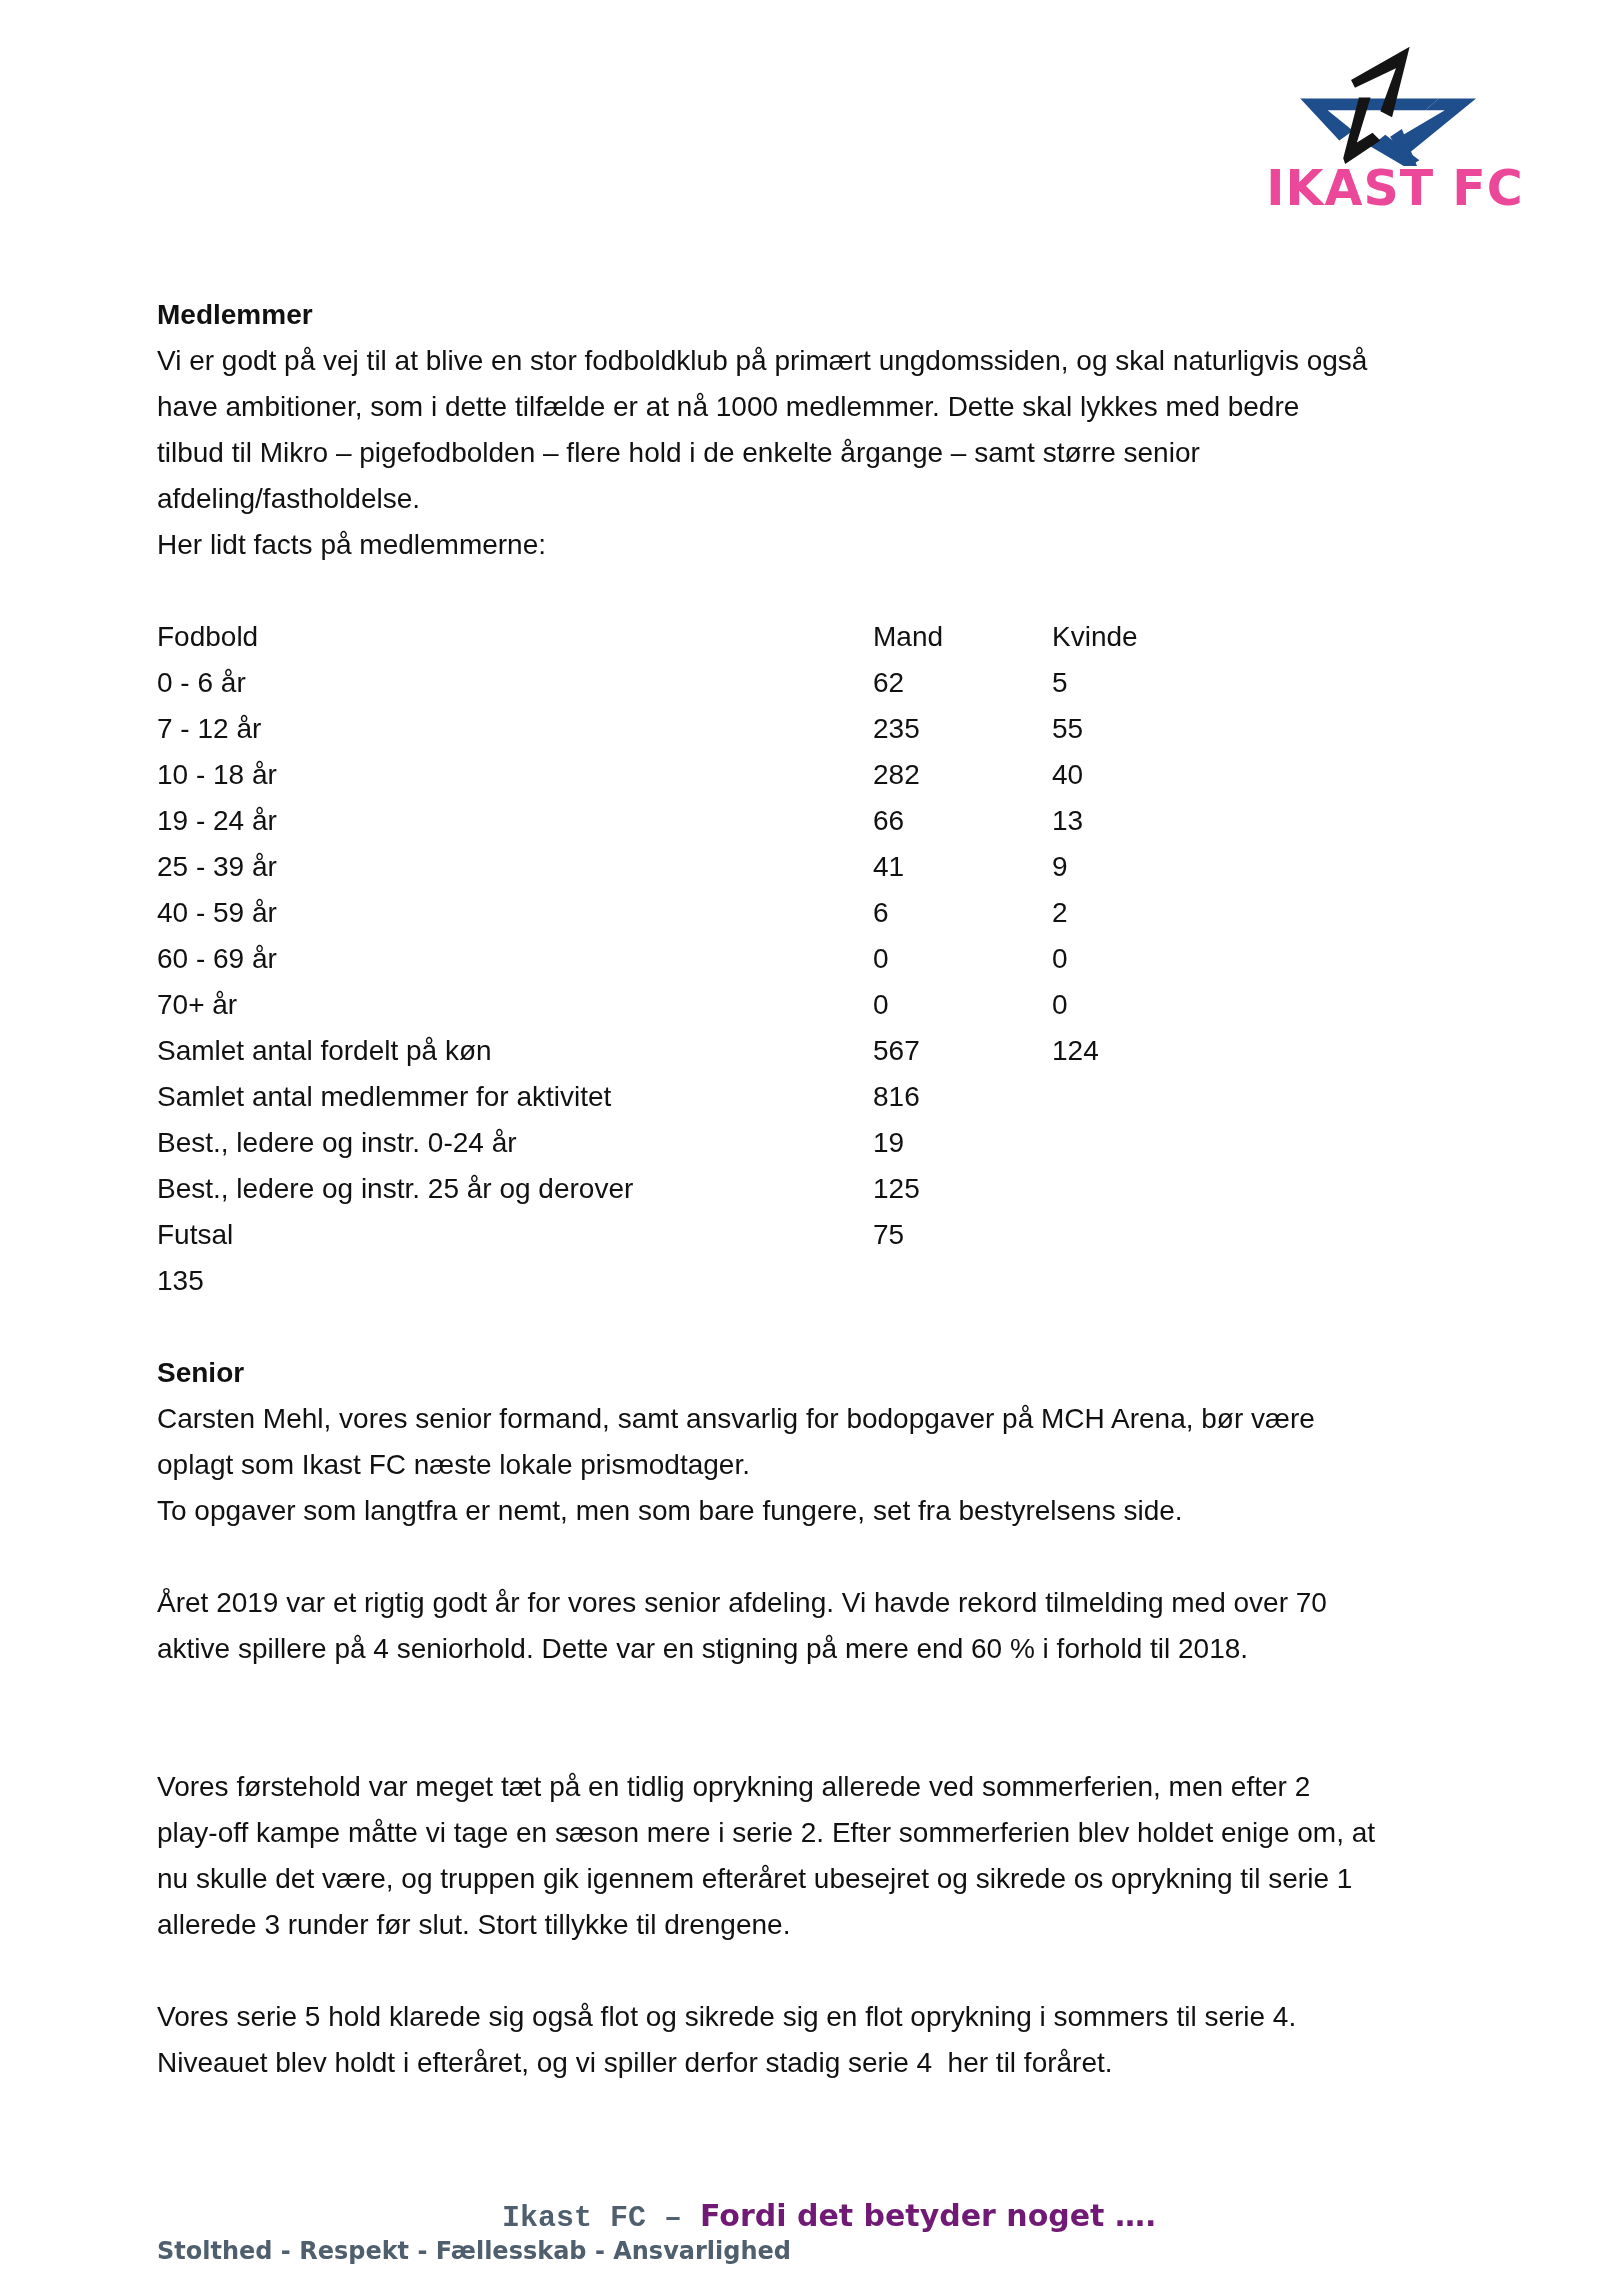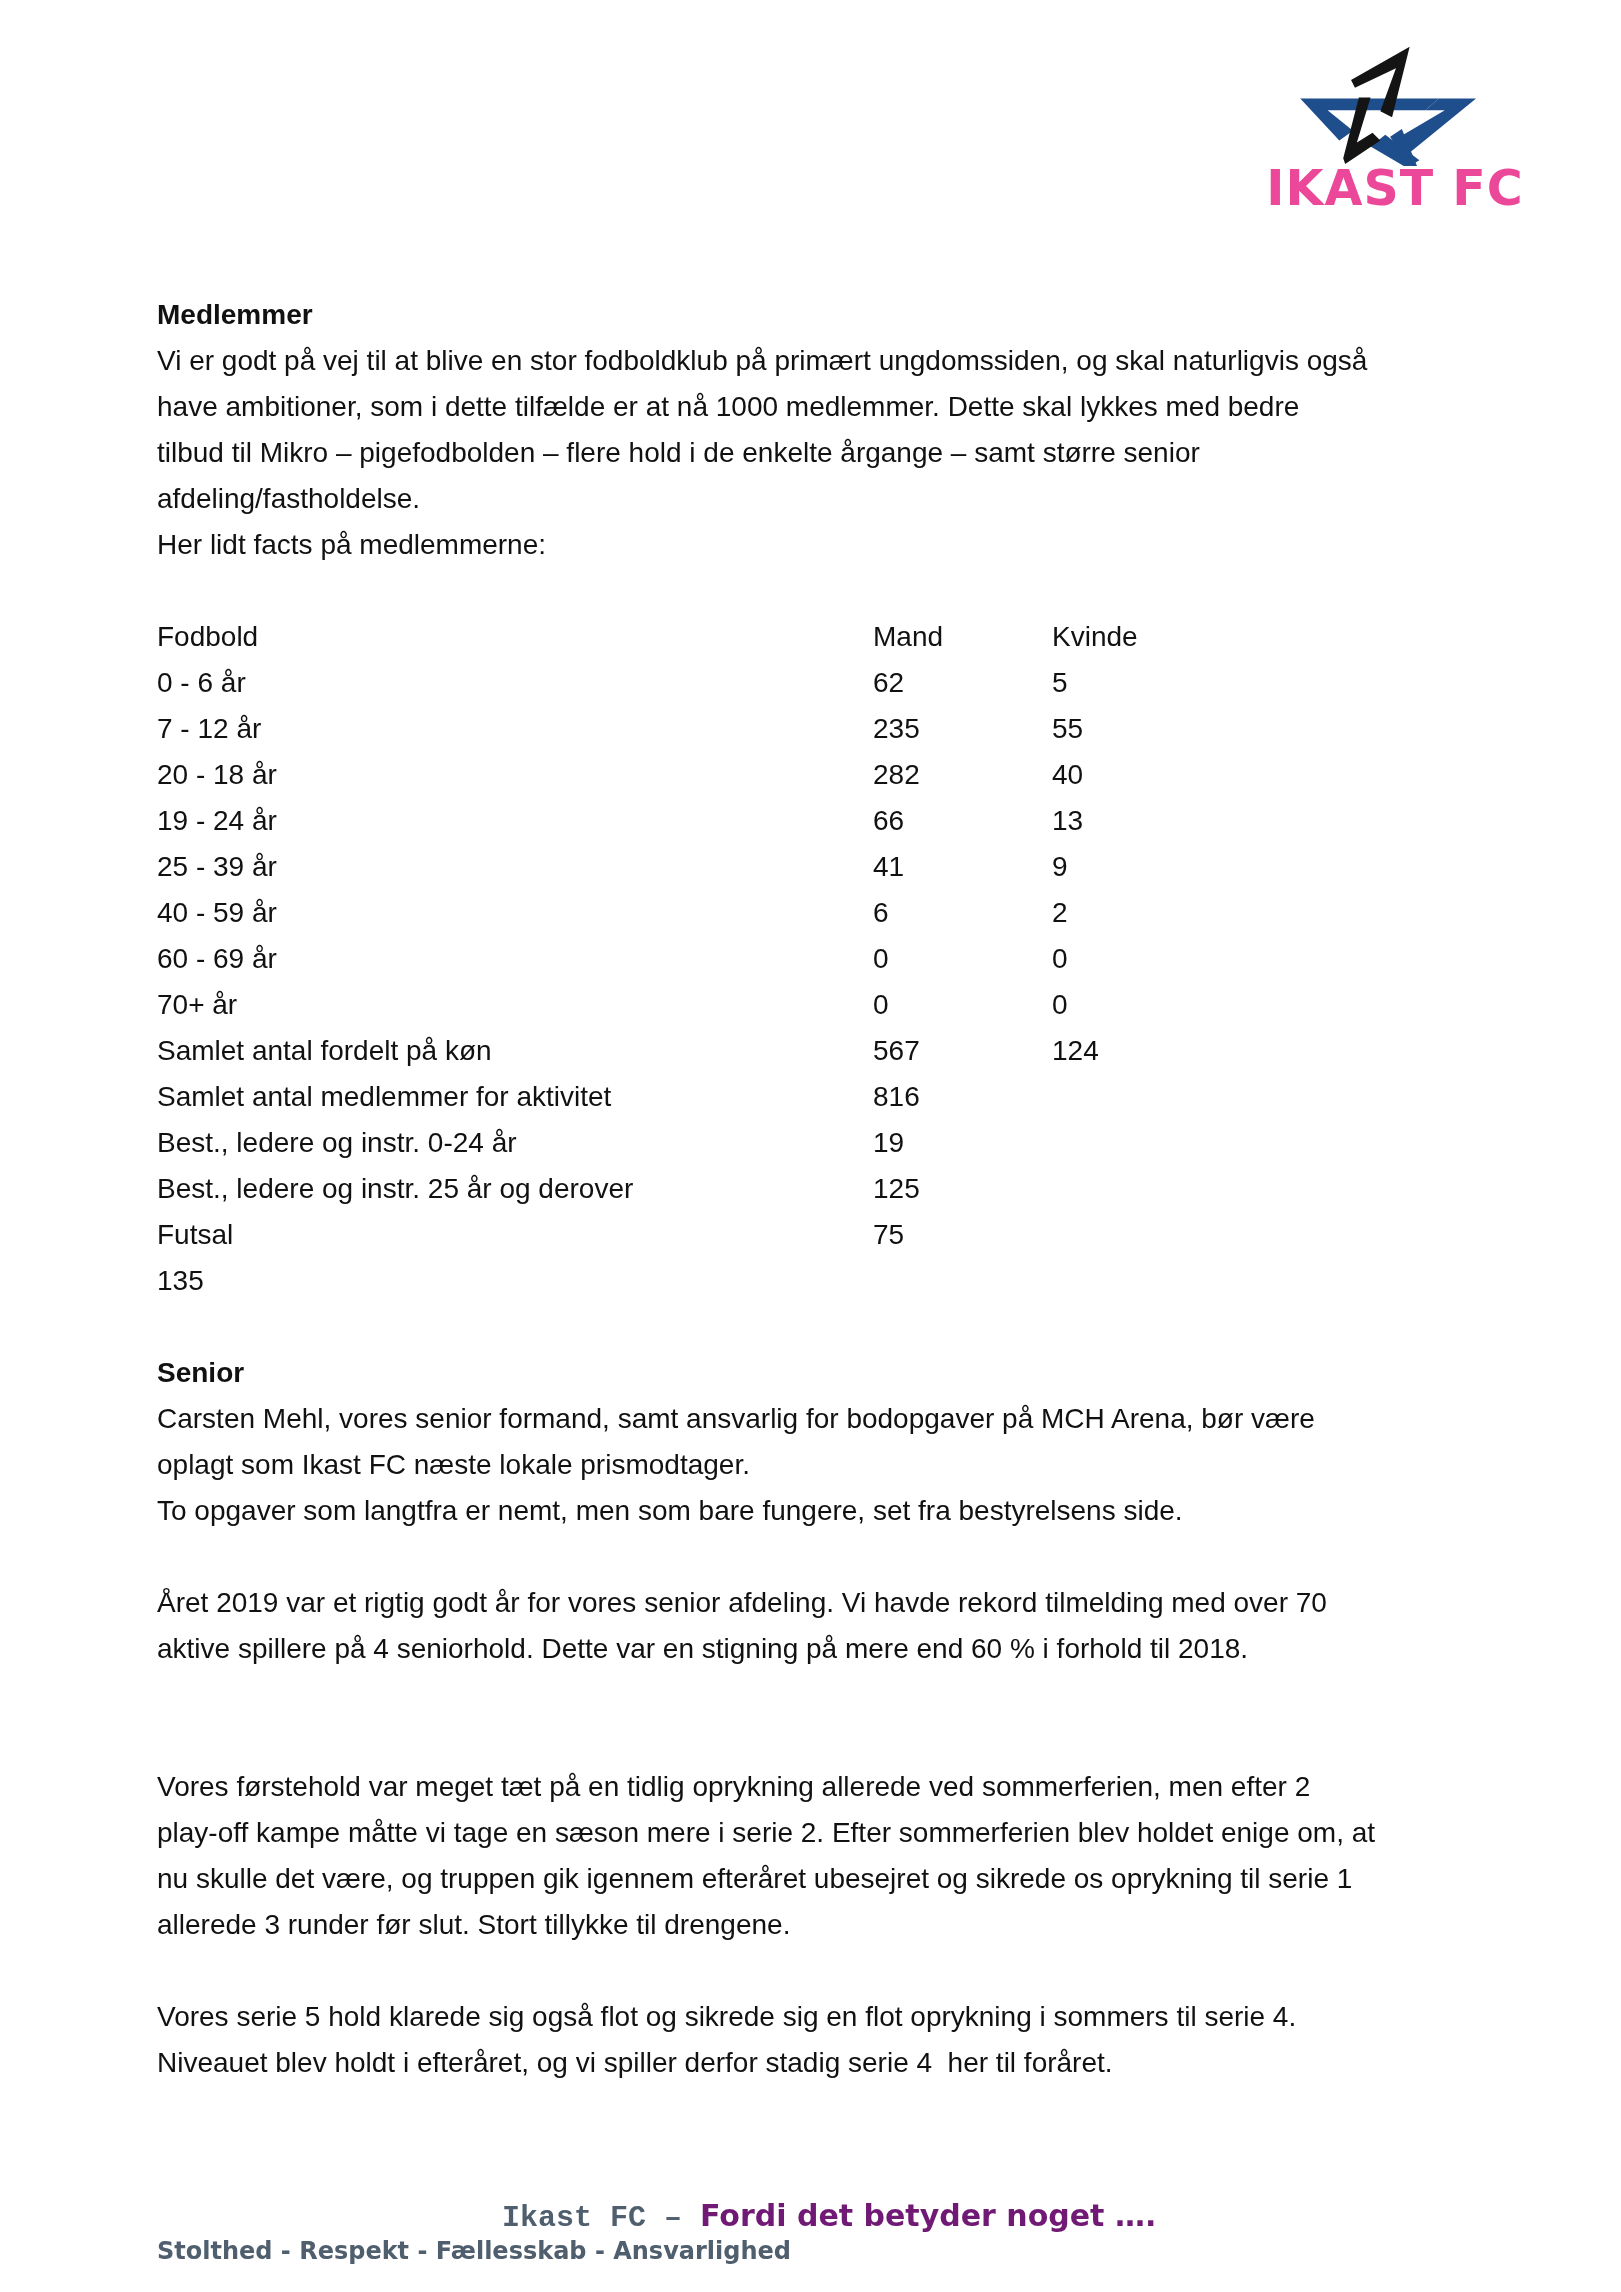--- a/index.html
+++ b/index.html
@@ -114,21 +114,21 @@
       <span class="c-label">0 - 6 år</span>
       <span class="c-mand">62</span>
       <span class="c-kvinde">5</span>
     </div>
     <div class="stats-row">
       <span class="c-label">7 - 12 år</span>
       <span class="c-mand">235</span>
       <span class="c-kvinde">55</span>
     </div>
     <div class="stats-row">
-      <span class="c-label">20 - 18 år</span>
+      <span class="c-label">10 - 18 år</span>
       <span class="c-mand">282</span>
       <span class="c-kvinde">40</span>
     </div>
     <div class="stats-row">
       <span class="c-label">19 - 24 år</span>
       <span class="c-mand">66</span>
       <span class="c-kvinde">13</span>
     </div>
     <div class="stats-row">
       <span class="c-label">25 - 39 år</span>

